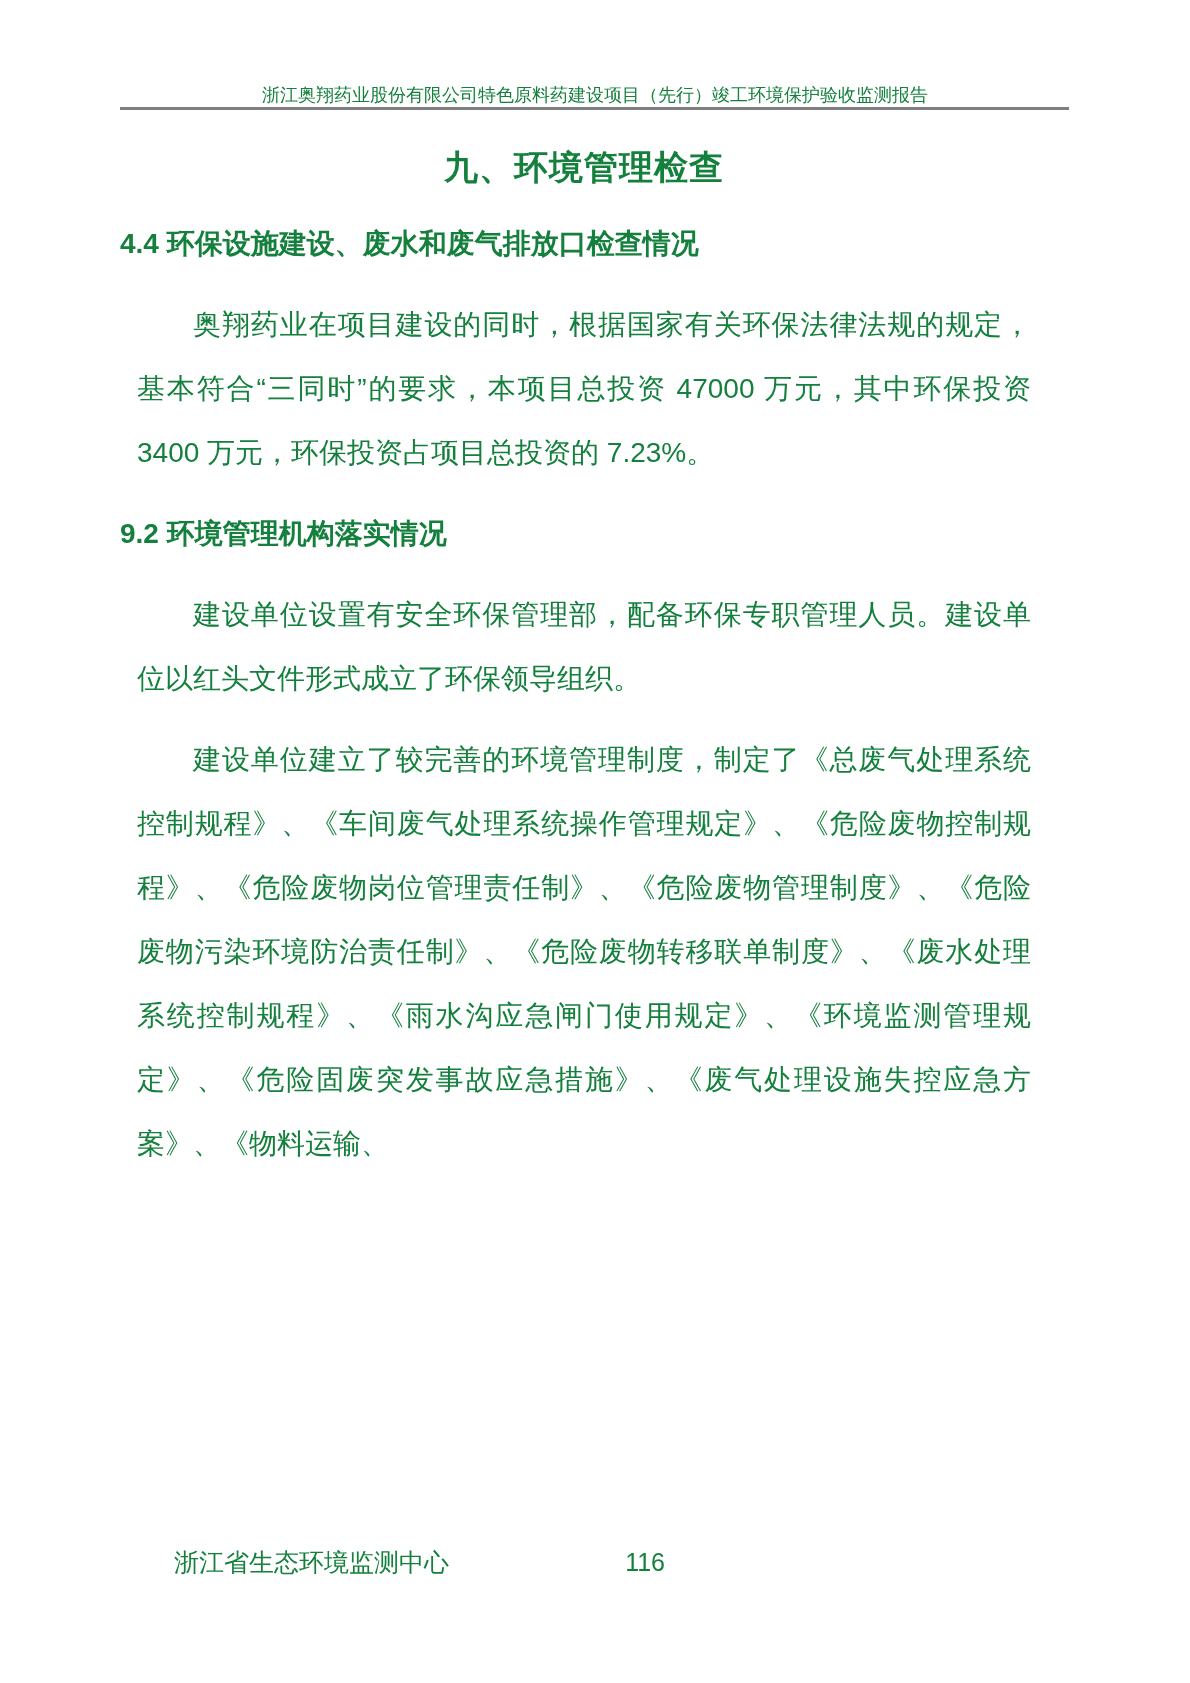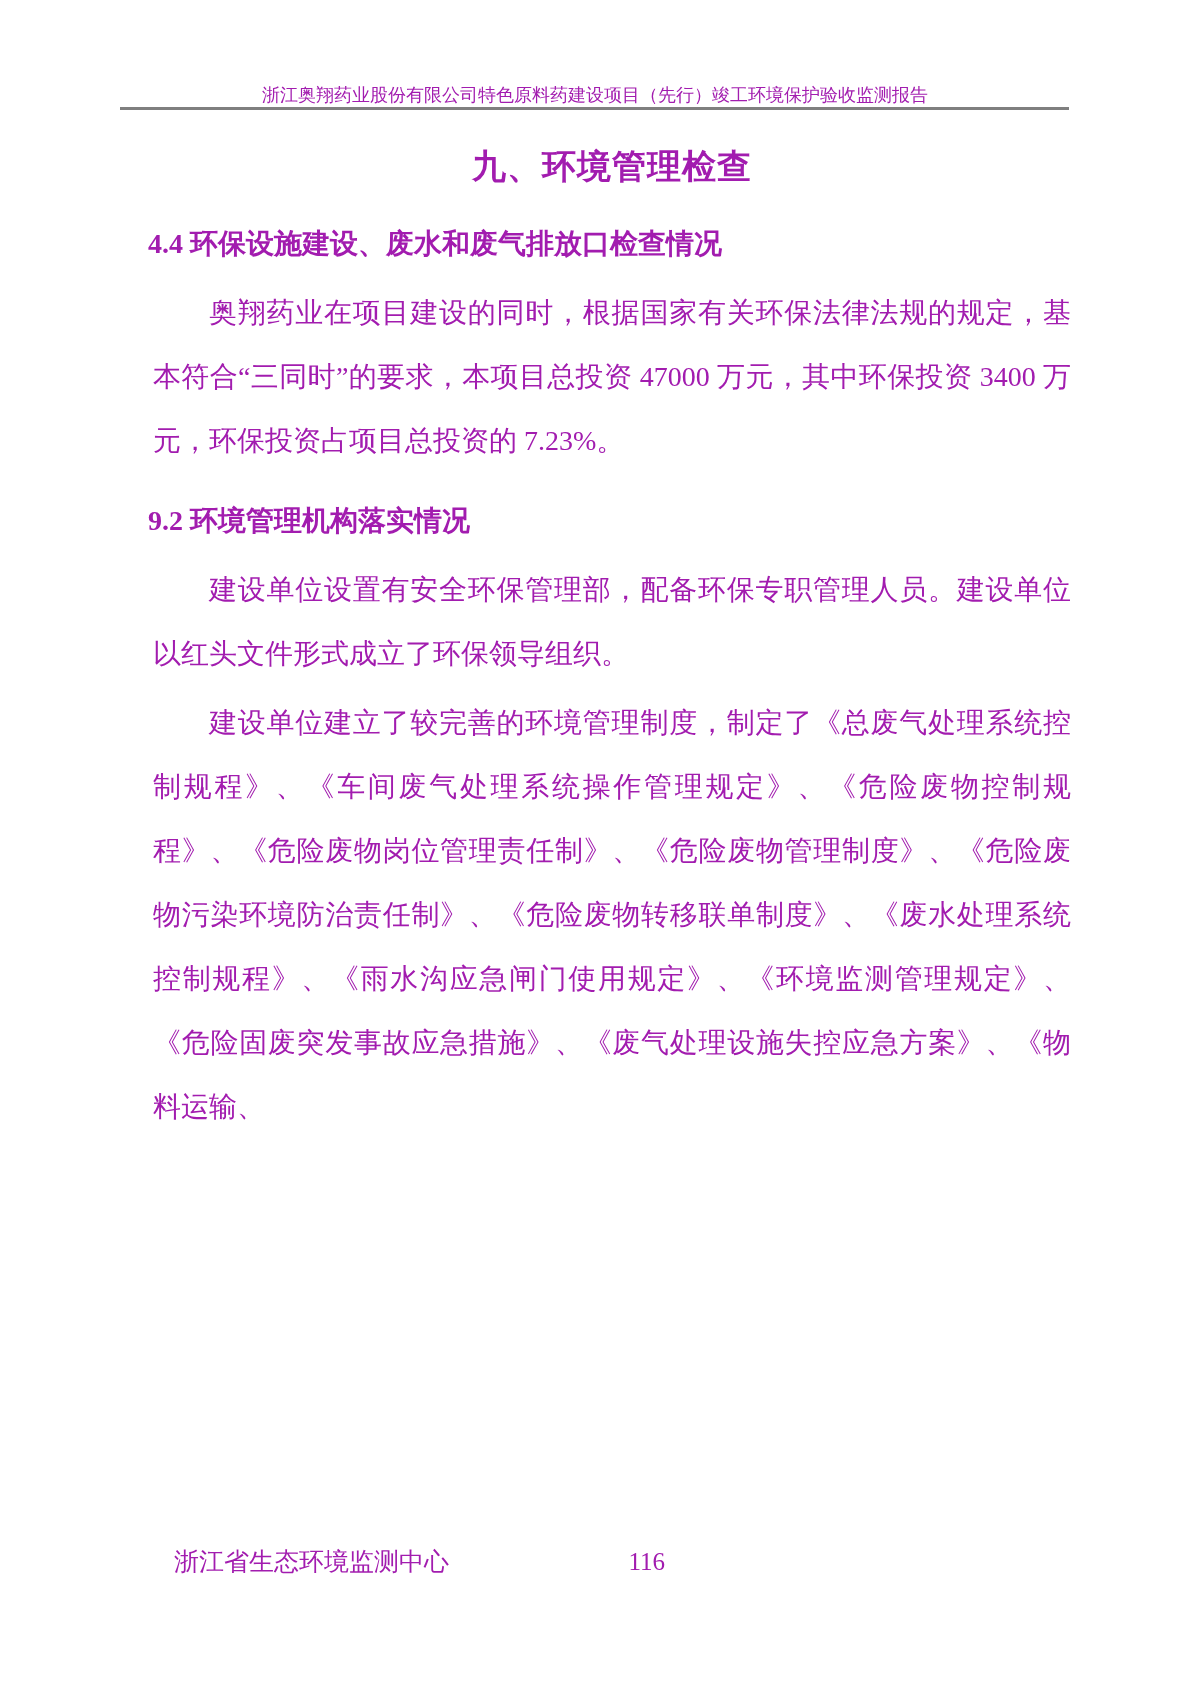--- a/index.html
+++ b/index.html
@@ -6,22 +6,22 @@
     margin: 0;
     padding: 0;
     background: #ffffff;
   }
   .page {
     position: relative;
     width: 1190px;
     height: 1683px;
     margin: 0 auto;
     background: #ffffff;
-    color: #a21caf;
-    font-family: Liberation Serif, serif;
+    color: #15803d;
+    font-family: Liberation Sans, sans-serif;
     overflow: hidden;
   }
   .running-head {
     position: absolute;
     top: 84px;
     left: 0;
     right: 0;
     text-align: center;
     font-size: 18px;
     line-height: 22px;
@@ -31,42 +31,42 @@
     position: absolute;
     top: 107px;
     left: 120px;
     width: 949px;
     height: 3px;
     background: #7f7f7f;
   }
   .content {
     position: absolute;
     top: 126px;
-    left: 148px;
+    left: 120px;
     width: 928px;
   }
   h1.chapter-title {
     margin: 12px 0 16px 0;
     text-align: center;
     font-size: 34px;
     font-weight: bold;
     line-height: 58px;
     letter-spacing: 1px;
   }
   h2.section-heading {
     margin: 0;
     font-size: 28px;
     font-weight: bold;
     line-height: 64px;
   }
   h2.section-heading.second {
     margin-top: 16px;
   }
   p.body-para {
-    margin: 5px;
+    margin: 17px;
     font-size: 28px;
     line-height: 64px;
     text-align: justify;
     text-indent: 2em;
   }
   p.body-para sub {
     font-size: 0.6em;
     line-height: 0;
     vertical-align: baseline;
     position: relative;

